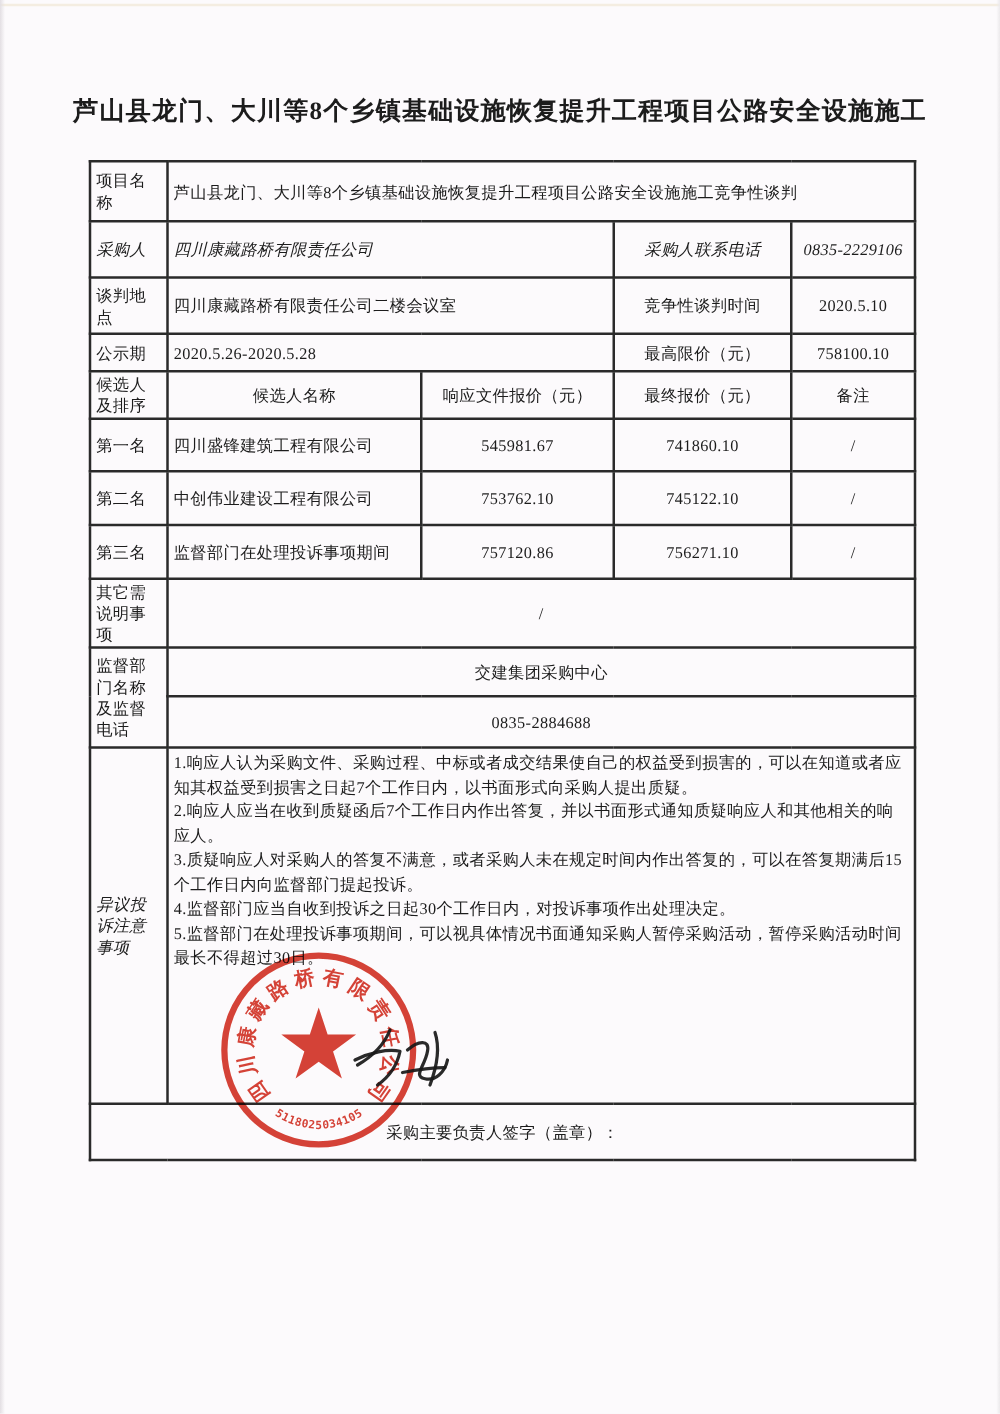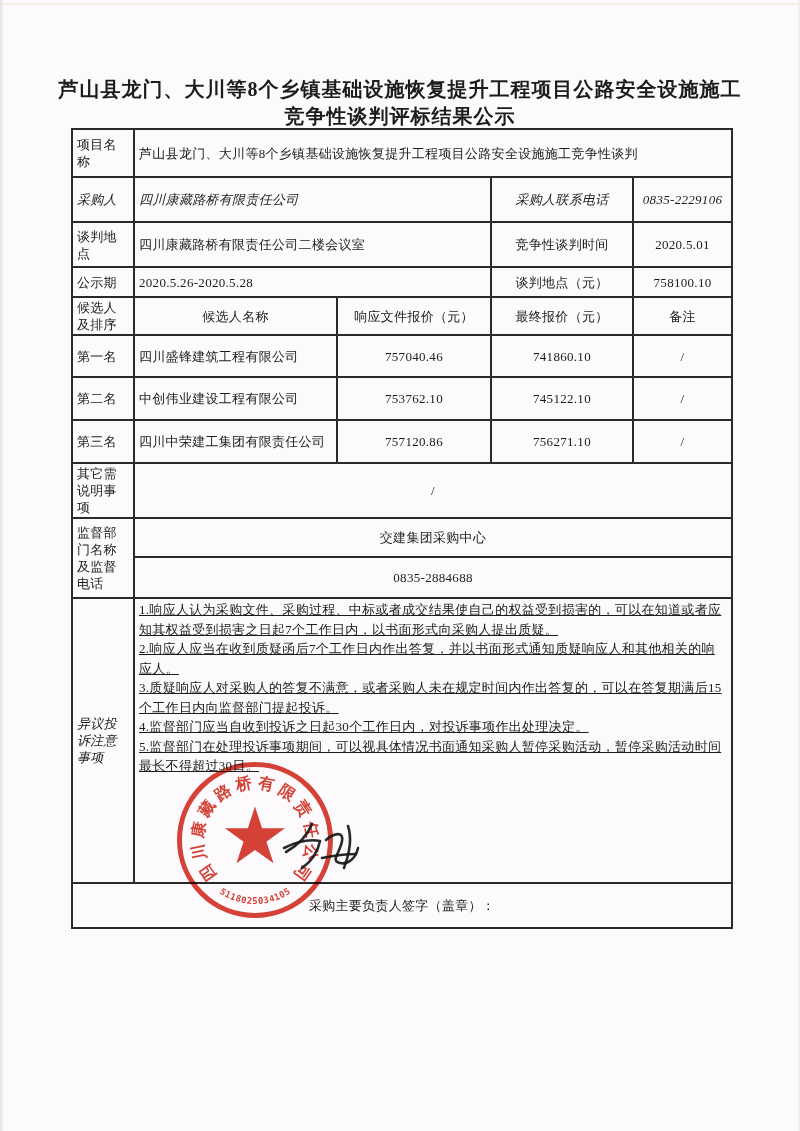--- a/index.html
+++ b/index.html
@@ -38,21 +38,21 @@
   tr.r5 td{height:31px;}
   tr.r6 td{height:38px;}
   tr.r7 td{height:39px;}
   tr.r8 td{height:39px;}
   tr.r9 td{height:42px;}
   tr.r10a td{height:35px;}
   tr.r10b td{height:37px;margin-left:44px;}
   tr.r11 td{height:281px;}
   tr.r12 td{height:41px;}
   td.objlab{vertical-align:middle;font-style:italic;}
-  td.objbody{vertical-align:top;padding:46px 6px 0 5px;text-decoration:underline;}
+  td.objbody{vertical-align:top;padding:46px 6px 0 5px;}
   td.objbody div{margin:0;line-height:19.5px;text-align:left;}
   td.sigcell{text-align:center;padding-left:5px;vertical-align:middle;}
 
   
   .seal{position:absolute;left:177px;top:762px;width:156px;height:156px;
     mix-blend-mode:multiply;opacity:.88;pointer-events:none;}
   .seal-ring{position:absolute;inset:0;border:5px solid #d2291b;border-radius:50%;}
   .seal-star{position:absolute;left:50%;top:50%;transform:translate(-50%,-55%);
     font-size:78px;color:#d2291b;font-family:"DejaVu Sans",sans-serif;line-height:1;}
   .seal-text span{position:absolute;left:50%;top:50%;width:20px;height:20px;margin:-10px 0 0 -10px;
@@ -70,21 +70,20 @@
 </head>
 <body>
 
 <div class="page">
   <div class="edge-top"></div>
   <div class="edge-left"></div>
   <div class="edge-right"></div>
 
   <div class="title">
     <div>芦山县龙门、大川等8个乡镇基础设施恢复提升工程项目公路安全设施施工</div>
-    <div>竞争性谈判评标结果公示</div>
   </div>
 
   <table class="doc">
     <colgroup>
       <col style="width:62px">
         <col style="width:203px">
         <col style="width:154px">
         <col style="width:142px">
         <col style="width:99px">
     </colgroup>
@@ -96,52 +95,52 @@
       <tr class="r2">
         <td class="lab">采购人</td>
         <td class="val" colspan="2">四川康藏路桥有限责任公司</td>
         <td class="ctr">采购人联系电话</td>
         <td class="ctr">0835-2229106</td>
       </tr>
       <tr class="r3">
         <td class="lab">谈判地点</td>
         <td class="val" colspan="2">四川康藏路桥有限责任公司二楼会议室</td>
         <td class="ctr">竞争性谈判时间</td>
-        <td class="ctr">2020.5.01</td>
+        <td class="ctr">2020.5.10</td>
       </tr>
       <tr class="r4">
         <td class="lab">公示期</td>
         <td class="val" colspan="2">2020.5.26-2020.5.28</td>
-        <td class="ctr">谈判地点（元）</td>
+        <td class="ctr">最高限价（元）</td>
         <td class="ctr">758100.10</td>
       </tr>
       <tr class="r5">
         <td class="lab">候选人及排序</td>
         <td class="ctr">候选人名称</td>
         <td class="ctr">响应文件报价（元）</td>
         <td class="ctr">最终报价（元）</td>
         <td class="ctr">备注</td>
       </tr>
       <tr class="r6">
         <td class="lab">第一名</td>
         <td class="val">四川盛锋建筑工程有限公司</td>
-        <td class="ctr">757040.46</td>
+        <td class="ctr">545981.67</td>
         <td class="ctr">741860.10</td>
         <td class="ctr">/</td>
       </tr>
       <tr class="r7">
         <td class="lab">第二名</td>
         <td class="val">中创伟业建设工程有限公司</td>
         <td class="ctr">753762.10</td>
         <td class="ctr">745122.10</td>
         <td class="ctr">/</td>
       </tr>
       <tr class="r8">
         <td class="lab">第三名</td>
-        <td class="val">四川中荣建工集团有限责任公司</td>
+        <td class="val">监督部门在处理投诉事项期间</td>
         <td class="ctr">757120.86</td>
         <td class="ctr">756271.10</td>
         <td class="ctr">/</td>
       </tr>
       <tr class="r9">
         <td class="lab">其它需说明事项</td>
         <td class="ctr" colspan="4">/</td>
       </tr>
       <tr class="r10a">
         <td class="lab" rowspan="2">监督部门名称及监督电话</td>

